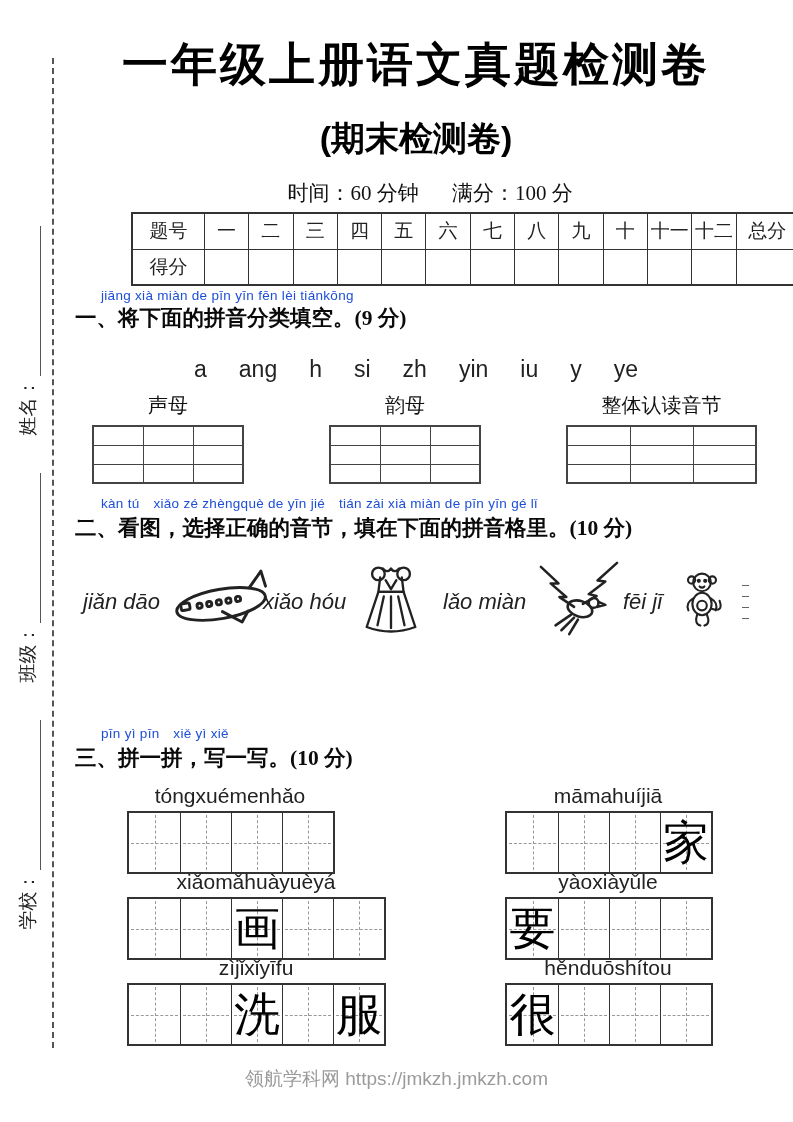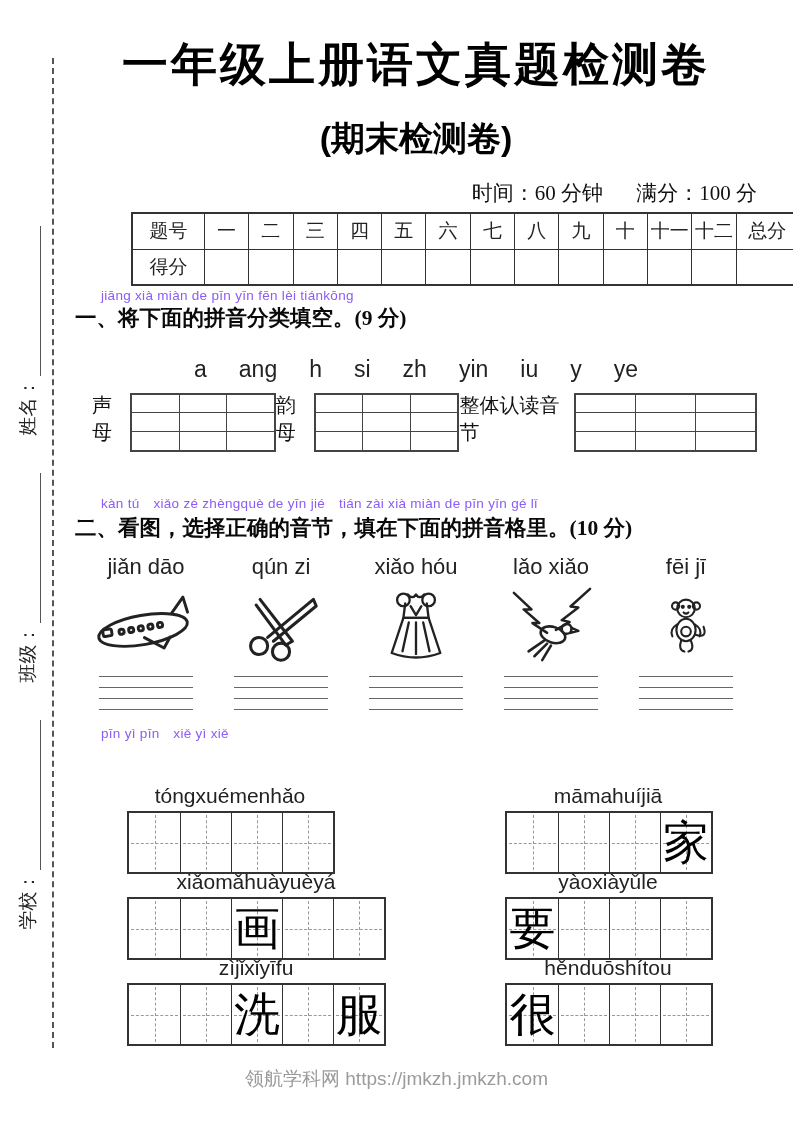--- a/index.html
+++ b/index.html
@@ -12,48 +12,48 @@
     display:flex; align-items:center; justify-content:center; gap:38px;
     transform:rotate(-90deg); font-family:"Liberation Serif", serif; font-size:19px; color:#222; }
   .side-item { display:flex; align-items:flex-end; }
   .blank-line { display:inline-block; width:150px; height:1.15em; border-bottom:1.6px solid #555; margin-left:2px; }
 
   
   .title { position:absolute; left:75px; top:34px; width:682px; text-align:center;
     font-size:46px; font-weight:bold; letter-spacing:3px; color:#000; font-family:"Liberation Sans",sans-serif; }
   .subtitle { position:absolute; left:75px; top:116px; width:682px; text-align:center;
     font-size:34px; font-weight:bold; color:#000; }
-  .timeline { position:absolute; left:75px; top:179px; width:682px; text-align:right;
+  .timeline { position:absolute; left:75px; top:179px; width:682px; text-align:center;
     font-family:"Liberation Serif", serif; font-size:21px; color:#111; }
   .timeline span { margin-left:28px; }
 
   
   .score-table { position:absolute; left:88px; top:212px; width:669px; border-collapse:collapse;
     font-family:"Liberation Serif", serif; font-size:19px; color:#222;margin-left:43px; }
   .score-table td { border:1.5px solid #333; height:36px; text-align:center; padding:0 2px; }
   .score-table { border:2.5px solid #333; }
 
   
   .q-head { position:absolute; left:75px; width:690px; }
-  .annot { font-size:13.5px; color:#8b5cf6; margin-left:26px; letter-spacing:0.3px; }
+  .annot { font-size:13.5px; color:#1d4ed8; margin-left:26px; letter-spacing:0.3px; }
   .q-title { font-family:"Liberation Serif", serif; font-weight:700; font-size:21.5px; color:#0a0a0a; margin-top:0; }
 
   
   .letters-row { position:absolute; left:75px; top:356px; width:682px; display:flex;
     justify-content:center; gap:32px; font-size:23px; color:#222; }
   .groups-row { position:absolute; left:92px; top:392px; width:665px; display:flex; justify-content:space-between; }
-  .group-block { display:flex; align-items:center; }
+  .group-block { display:flex; flex-direction:column; align-items:center; }
   .group-label { font-family:"Liberation Serif", serif; font-size:20px; color:#111; margin-bottom:6px; }
   .mini-table { border-collapse:collapse; border:2px solid #444; }
   .mini-table td { border:1px solid #444; width:50px; height:19px; }
   .mini-wide td { width:63px; }
 
   
   .q2-row { position:absolute; left:83px; top:554px; width:666px; display:flex; justify-content:space-between; }
-  .q2-col { width:126px; display:flex; flex-direction:column; align-items:center; }
+  .q2-col { width:126px; display:flex; flex-direction:row; align-items:center;font-style:italic; }
   .q2-word { height:26px; font-size:22px; color:#222; white-space:nowrap; }
   .pic { height:84px; display:flex; align-items:center; justify-content:center; margin:4px 0 8px 0; }
   .fourline { width:94px; height:34px; position:relative; border-top:1.5px solid #666; border-bottom:1.5px solid #666; }
   .fourline::before, .fourline::after { content:""; position:absolute; left:0; right:0; border-top:1px solid #666; }
   .fourline::before { top:10px; } .fourline::after { top:21px; }
 
   
   .g-row { position:absolute; left:75px; width:690px; height:90px; }
   .g-block { position:absolute; top:0; }
   .g-left { left:52px; } .g-right { left:411px;padding-left:19px; }
@@ -258,48 +258,36 @@
               <circle cx="50" cy="44" r="2.6"></circle>
               <circle cx="60" cy="44" r="2.6"></circle>
               <circle cx="70" cy="44" r="2.6"></circle>
               <circle cx="80" cy="44" r="2.6"></circle>
           </g>
         </svg>
       </div>
       <div class="fourline"></div>
     </div>
     <div class="q2-col">
-      <div class="q2-word">qún zi</div>
-      <div class="pic">
-        <svg viewBox="0 0 100 84" width="96" height="80" fill="none" stroke="#222" stroke-width="3.2" stroke-linecap="round" stroke-linejoin="round">
-          <path d="M36 54 L84 14 L87 21 L42 58"></path>
-          <path d="M28 14 L62 58 L55 62 L24 20"></path>
-          <circle cx="27" cy="63" r="9"></circle>
-          <circle cx="50" cy="69" r="9"></circle>
-        </svg>
-      </div>
-      <div class="fourline"></div>
-    </div>
-    <div class="q2-col">
       <div class="q2-word">xiǎo hóu</div>
       <div class="pic">
         <svg viewBox="0 0 100 84" width="90" height="80" fill="none" stroke="#222" stroke-width="2.6" stroke-linecap="round" stroke-linejoin="round">
           <circle cx="36" cy="13" r="7"></circle>
             <circle cx="64" cy="13" r="7"></circle>
           <path d="M41 7 Q46 13 50 7 Q54 13 59 7"></path>
           <path d="M38 17 L36 33 L64 33 L62 17"></path>
           <path d="M44 20 L50 30 L56 20"></path>
           <path d="M36 33 L23 72 Q50 82 77 72 L64 33 Z"></path>
           <path d="M42 38 L35 70 M50 38 L50 73 M58 38 L65 70"></path>
         </svg>
       </div>
       <div class="fourline"></div>
     </div>
     <div class="q2-col">
-      <div class="q2-word">lǎo xiǎo</div>
+      <div class="q2-word">lǎo miàn</div>
       <div class="pic">
         <svg viewBox="0 0 100 84" width="104" height="82" fill="none" stroke="#222" stroke-width="2.6" stroke-linecap="round" stroke-linejoin="round">
           <path d="M12 8 L30 25 L22 25 L38 39 L31 39 L46 49"></path>
           <path d="M90 4 L70 22 L78 23 L61 36 L69 38 L55 46"></path>
           <ellipse cx="52" cy="51" rx="13" ry="8" transform="rotate(18 52 51)"></ellipse>
           <circle cx="66" cy="45" r="5"></circle>
           <path d="M71 44 L78 47 L70 49"></path>
           <path d="M43 57 L27 68 M46 60 L33 73 M50 62 L41 77"></path>
         </svg>
       </div>
@@ -323,20 +311,21 @@
           <path d="M56 60 Q61 72 53 74"></path>
           <path d="M62 53 Q77 58 72 43"></path>
         </svg>
       </div>
       <div class="fourline"></div>
     </div>
   </div>
 
   <div class="q-head" style="top:725px">
     <div class="annot">pīn yì pīn　xiě yì xiě</div>
+    <div class="q-title">三、拼一拼，写一写。(10 分)</div>
   </div>
 
   <div class="g-row" style="top:784px">
     <div class="g-block g-left">
       <div class="py-row" style="width:206px">
         <span>tóng</span>
         <span>xué</span>
         <span>men</span>
         <span>hǎo</span>
       </div>

